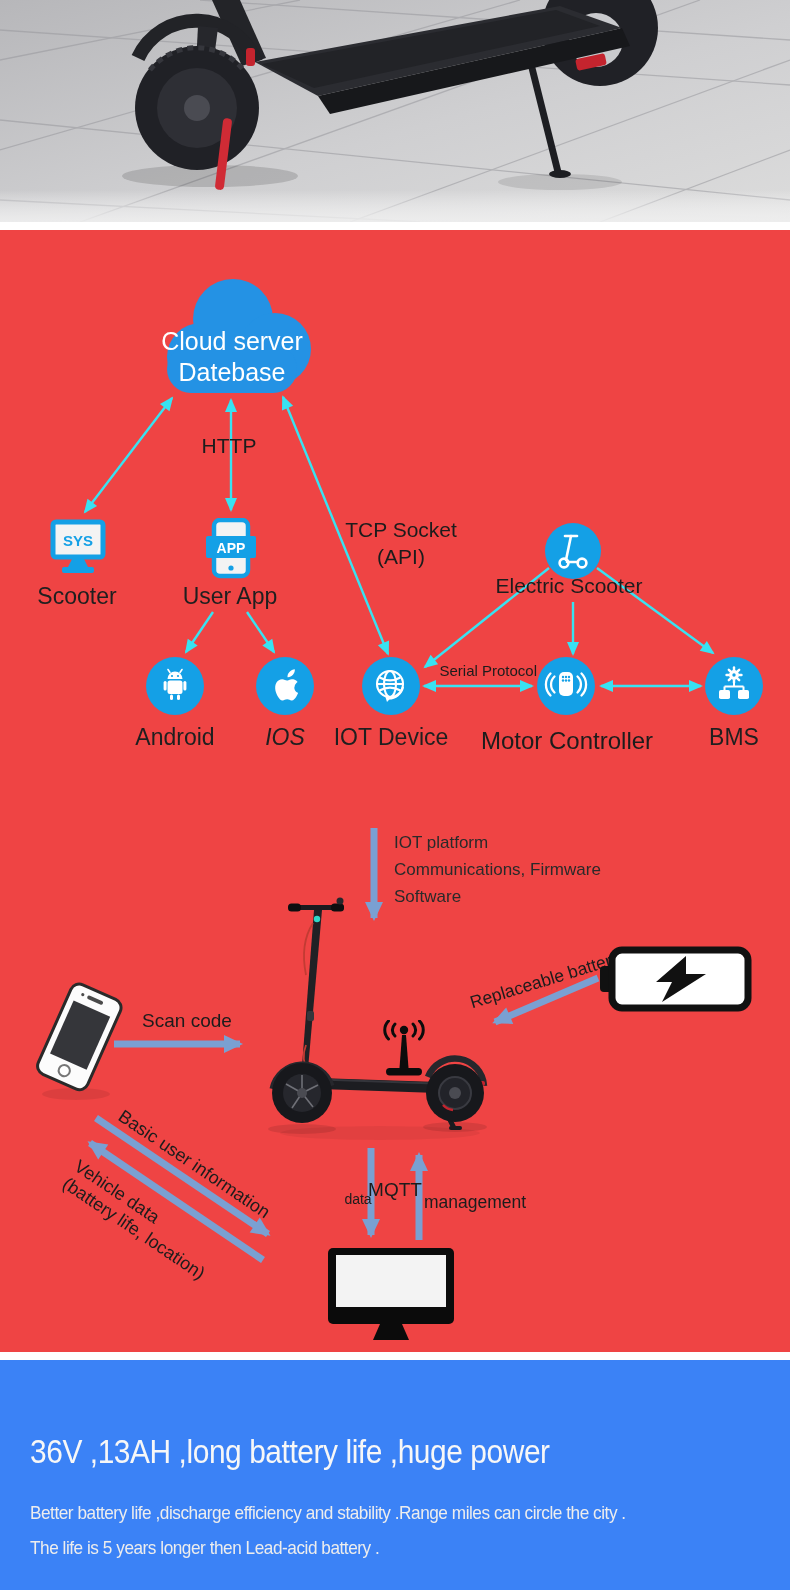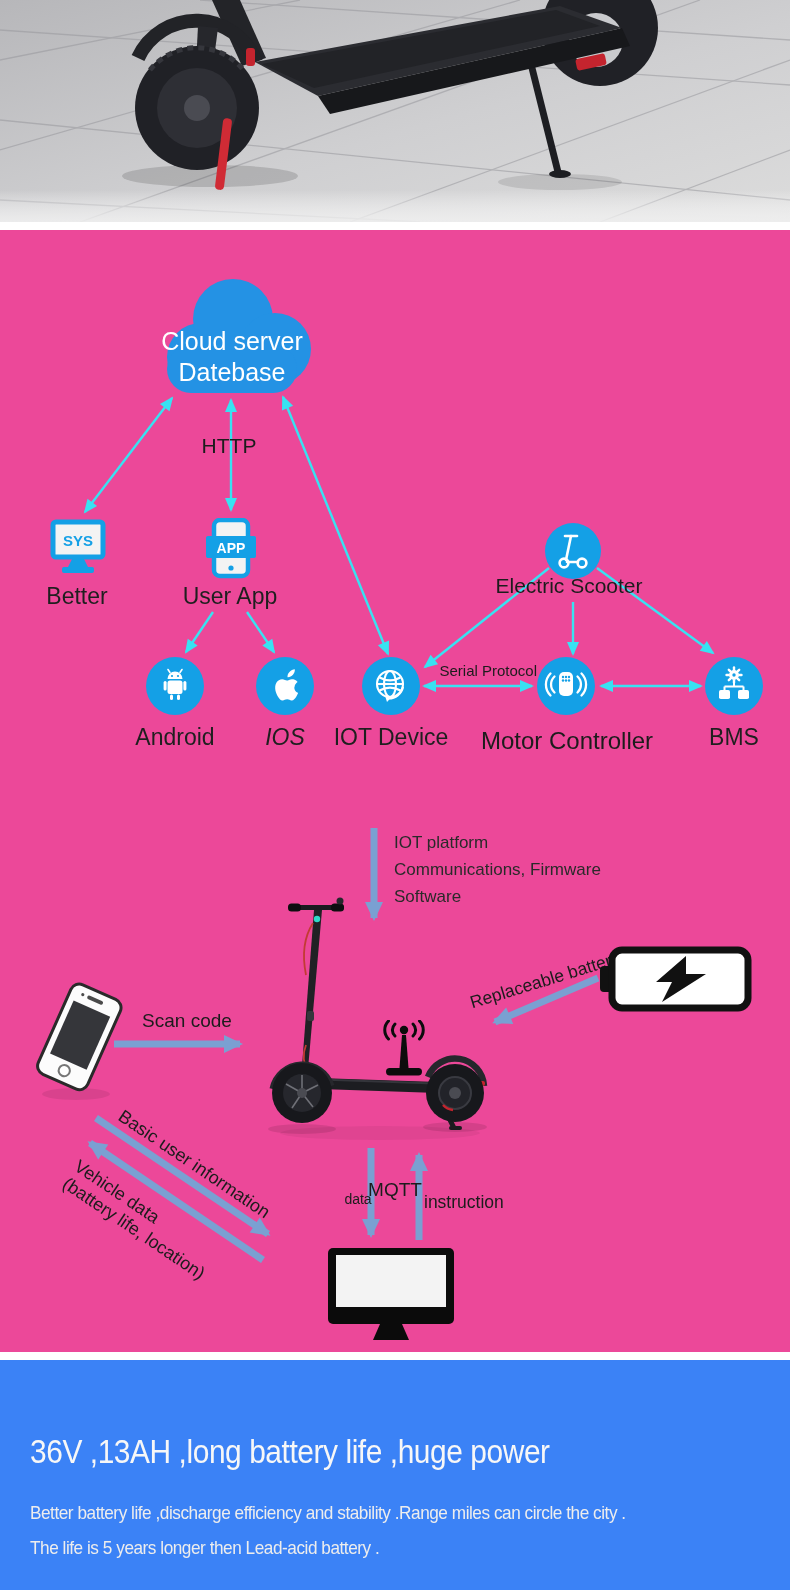--- a/index.html
+++ b/index.html
@@ -4,21 +4,21 @@
 <style>
   html,body{margin:0;padding:0;background:#ffffff;}
   .canvas{position:relative;width:790px;height:1590px;overflow:hidden;
           font-family:"Liberation Sans",sans-serif;color:#1c1c1c;background:#ffffff;}
   .abs{position:absolute;}
   .lbl{position:absolute;white-space:nowrap;color:#1c1c1c;}
   .ctr{text-align:center;}
   
   .hero{top:0;left:0;width:790px;height:222px;}
   .strip{left:0;width:790px;background:#ffffff;}
-  .diag{left:0;width:790px;background:#ec4899;}
+  .diag{left:0;width:790px;background:#ef4444;}
   .d1{top:230px;height:540px;}
   .d2{top:770px;height:582px;}
   .footer{top:1360px;left:0;width:790px;height:230px;background:#3b82f6;}
   
   .node-label{font-size:23px;color:#1f1f1f;}
   .cloud-text{color:#ffffff;font-size:25px;line-height:31px;text-align:center;}
   .note{font-size:17px;color:#2a2a2a;}
   .rot{transform-origin:left top;}
   
   .headline{color:#f7f7f7;font-size:34px;font-weight:300;letter-spacing:-0.5px;
@@ -129,29 +129,33 @@
         <circle cx="124" cy="78" r="36"></circle>
         <rect x="16" y="74" width="130" height="48" rx="24"></rect>
       </g>
     </svg>
     <div class="abs cloud-text" style="left:151px;top:96px;width:162px;">
       <div>Cloud server</div>
       <div>Datebase</div>
     </div>
 
     <div class="lbl ctr" style="left:189px;top:204px;width:80px;font-size:21px;">HTTP</div>
+    <div class="lbl ctr" style="left:316px;top:286px;width:170px;font-size:21px;line-height:27px;">
+      <div>TCP Socket</div>
+      <div>(API)</div>
+    </div>
     <div class="lbl ctr" style="left:417px;top:432px;width:120px;font-size:15px;text-align:right;">Serial Protocol</div>
 
     <svg class="abs" style="left:50px;top:289px;" width="56" height="58" viewBox="0 0 56 58">
       <rect x="3" y="3" width="50" height="35" rx="3" fill="#f3f3f3" stroke="#14a0e6" stroke-width="5"></rect>
       <text x="28" y="27" text-anchor="middle" font-size="15" font-weight="bold" fill="#14a0e6" font-family="Liberation Sans, sans-serif">SYS</text>
       <path d="M23,38 L33,38 L38,48 L18,48 Z" fill="#14a0e6"></path>
       <rect x="12" y="48" width="32" height="6" rx="2" fill="#14a0e6"></rect>
     </svg>
-    <div class="lbl ctr node-label" style="left:17px;top:353px;width:120px;">Better</div>
+    <div class="lbl ctr node-label" style="left:17px;top:353px;width:120px;">Scooter</div>
 
     <svg class="abs" style="left:206px;top:288px;" width="50" height="62" viewBox="0 0 50 62">
       <rect x="8" y="2" width="34" height="56" rx="6" fill="#f3f3f3" stroke="#14a0e6" stroke-width="4.5"></rect>
       <rect x="0" y="18" width="50" height="22" rx="2" fill="#14a0e6"></rect>
       <text x="25" y="34.5" text-anchor="middle" font-size="14" font-weight="bold" fill="#ffffff" font-family="Liberation Sans, sans-serif">APP</text>
       <circle cx="25" cy="50" r="2.6" fill="#14a0e6"></circle>
     </svg>
     <div class="lbl ctr node-label" style="left:170px;top:353px;width:120px;">User App</div>
 
     <svg class="abs" style="left:545px;top:293px;" width="56" height="56" viewBox="0 0 56 56">
@@ -353,21 +357,21 @@
     </svg>
 
     <div class="lbl rot" style="left:126px;top:336px;font-size:18px;transform:rotate(34deg);">Basic user information</div>
     <div class="lbl rot" style="left:82px;top:386px;font-size:18px;line-height:21px;transform:rotate(34deg);">
       <div>Vehicle data</div>
       <div>(battery life, location)</div>
     </div>
 
     <div class="lbl ctr" style="left:328px;top:421px;width:60px;font-size:14px;">data</div>
     <div class="lbl ctr" style="left:365px;top:409px;width:60px;font-size:19px;">MQTT</div>
-    <div class="lbl" style="left:424px;top:422px;font-size:17.5px;">instruction</div>
+    <div class="lbl" style="left:424px;top:422px;font-size:17.5px;">management</div>
 
     <svg class="abs" style="left:326px;top:476px;" width="130" height="96" viewBox="0 0 130 96">
       <rect x="2" y="2" width="126" height="76" rx="5" fill="#0b0b0b"></rect>
       <rect x="10" y="9" width="110" height="52" fill="#f3f3f3"></rect>
       <polygon points="54,78 76,78 83,94 47,94" fill="#0b0b0b"></polygon>
     </svg>
   </div>
 
   <div class="abs strip" style="top:1352px;height:8px;"></div>
 

